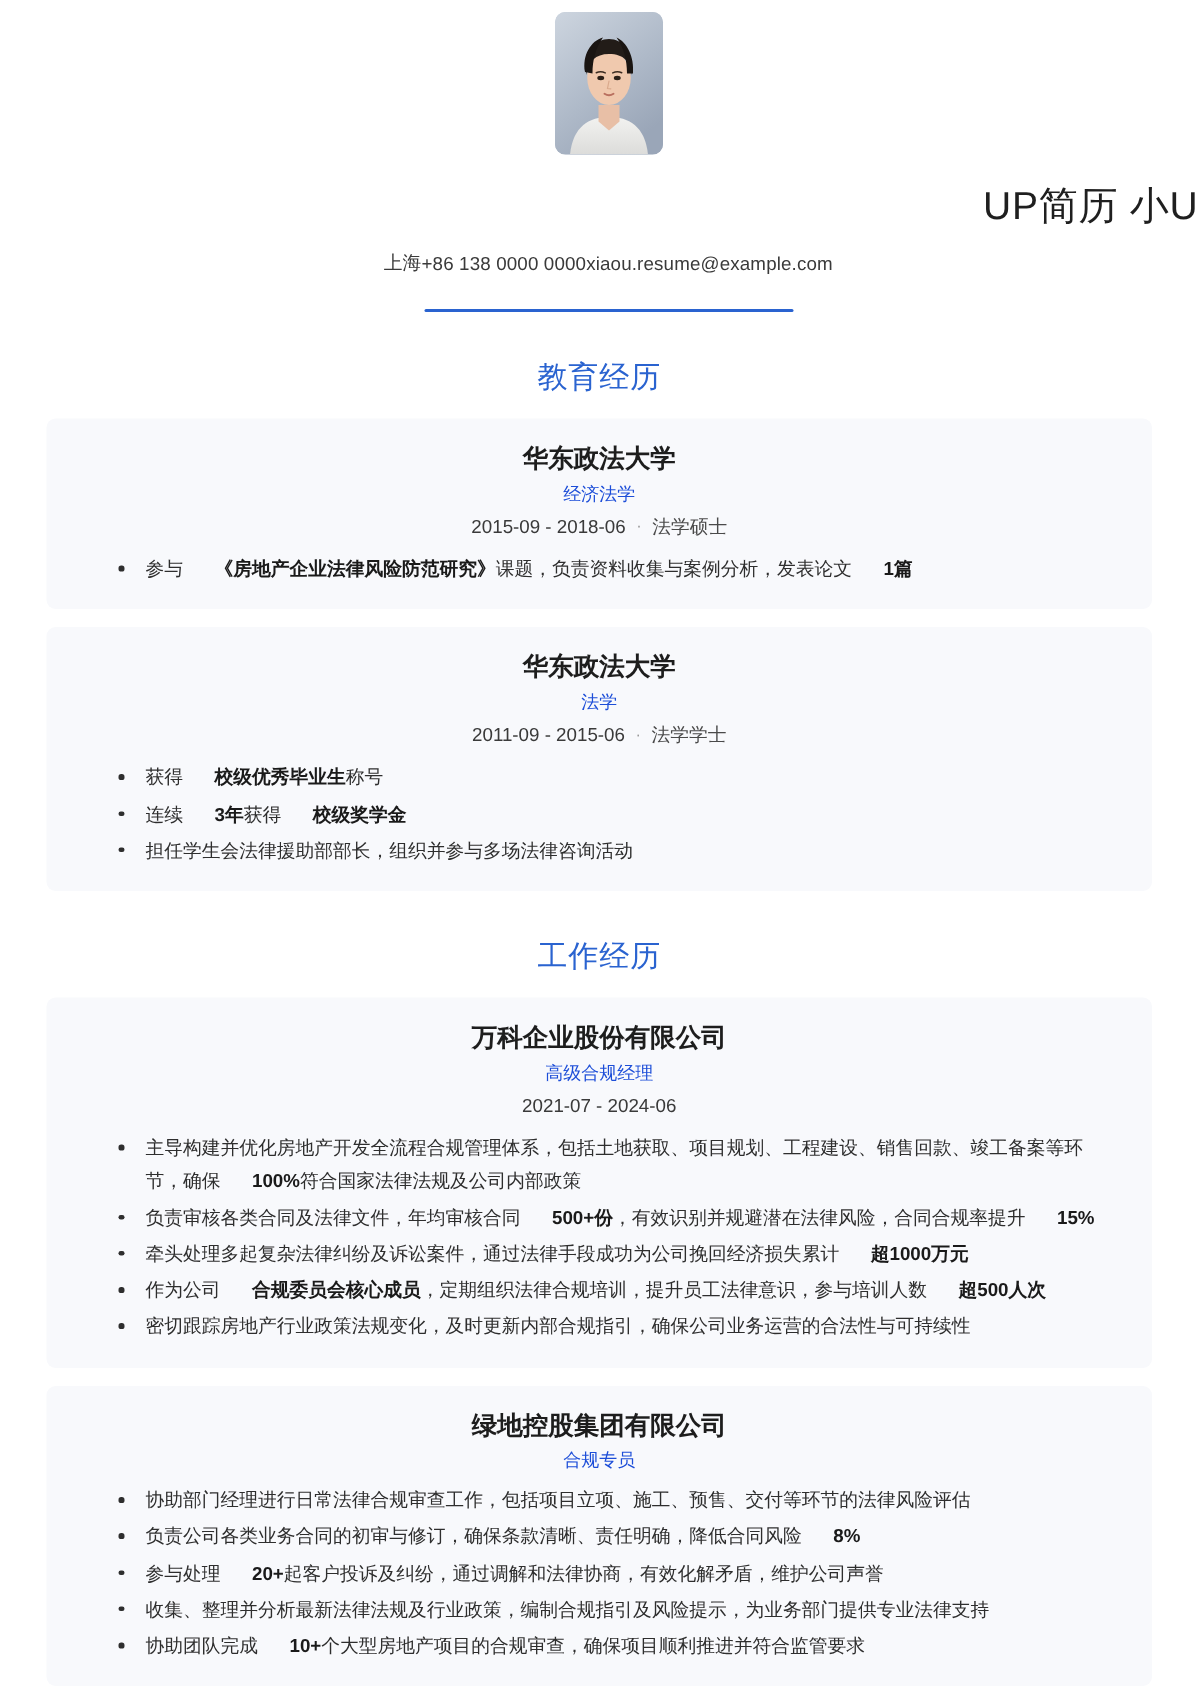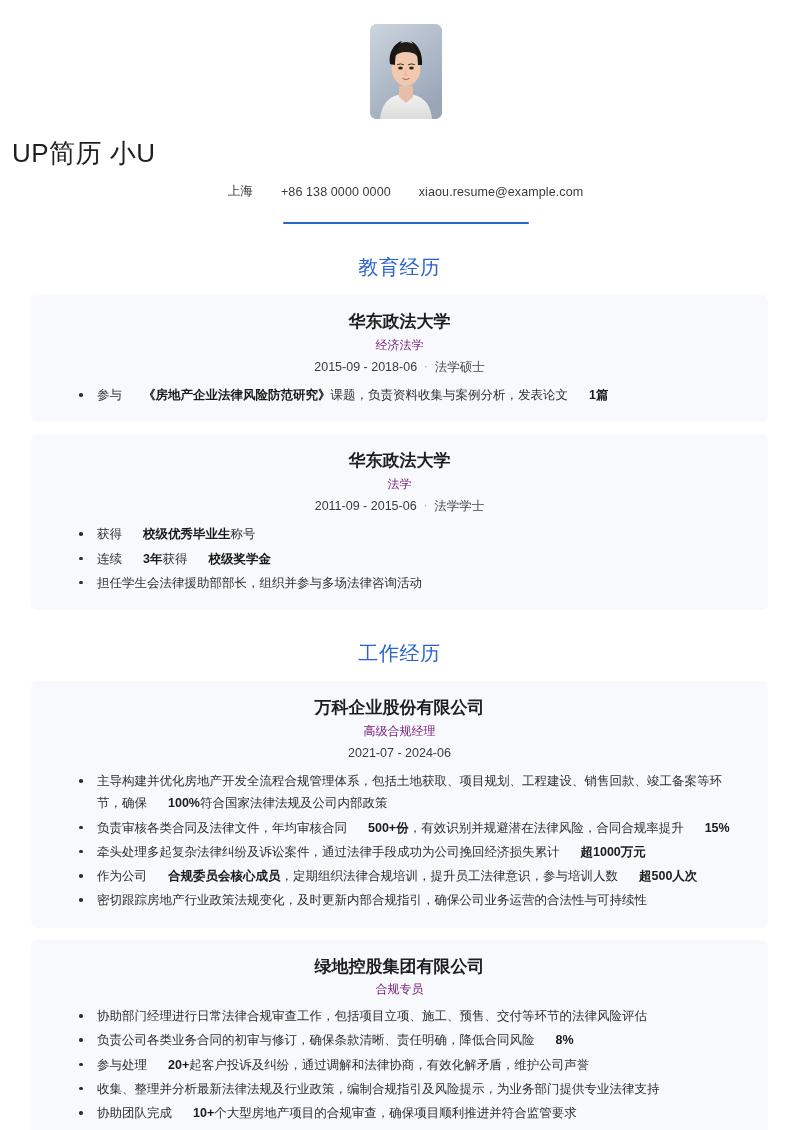--- a/index.html
+++ b/index.html
@@ -19,22 +19,22 @@
     width: 799px;
     height: 1130px;
     position: relative;
     background: #ffffff;
     box-sizing: border-box;
     padding: 0;
   }
 
   
   .header {
-    text-align: left;
-    padding-top: 24px;
+    text-align: right;
+    padding-top: 8px;
     margin-left: 12px;
   }
   .photo {
     width: 72px;
     height: 95px;
     margin: 0 auto;
     border-radius: 7px;
     overflow: hidden;
     position: relative;
     background: linear-gradient(160deg, #c3ccd8 0%, #aab6c6 55%, #9fabbd 100%);
@@ -49,21 +49,20 @@
     margin-top: 19px;
     line-height: 1.2;
   }
   .contact {
     margin-top: 14px;
     font-size: 12.5px;
     color: #3a3a3a;
     display: flex;
     justify-content: center;
     align-items: center;
-    gap: 28px;
     letter-spacing: 0.1px;
   }
   .divider {
     width: 246px;
     height: 2px;
     background: #2a63d0;
     margin: 22px auto 0 auto;
     border-radius: 1px;
   }
 
@@ -84,21 +83,21 @@
   }
   .entry-head { text-align: center; }
   .org {
     font-size: 17px;
     font-weight: bold;
     color: #1d1d1d;
     line-height: 1.5;
   }
   .role {
     font-size: 12px;
-    color: #701a75;
+    color: #1d4ed8;
     line-height: 1.6;
     margin-top: 1px;
   }
   .meta {
     font-size: 12.5px;
     color: #3a3a3a;
     line-height: 1.7;
     margin-top: 2px;
   }
   .meta .sep {

